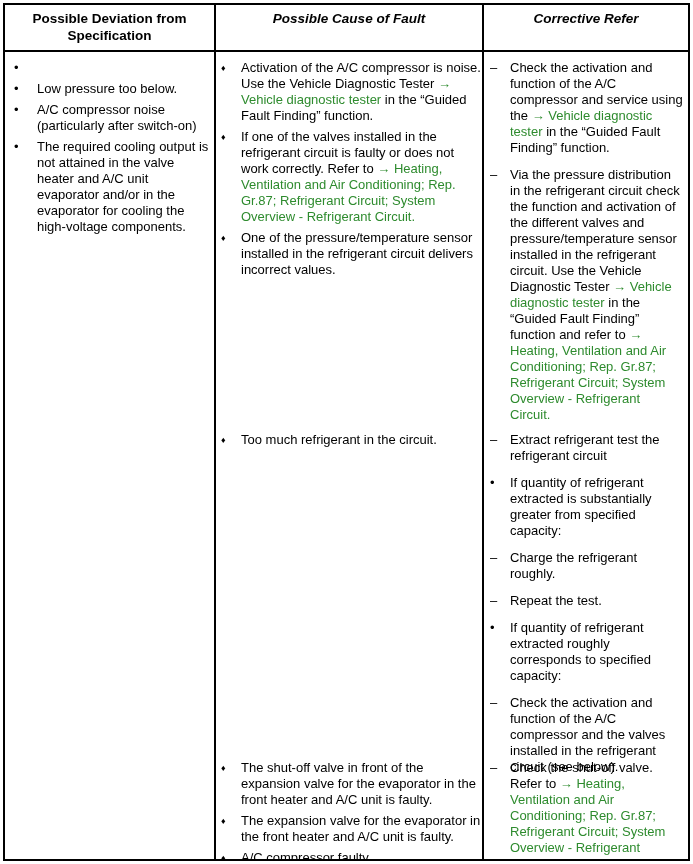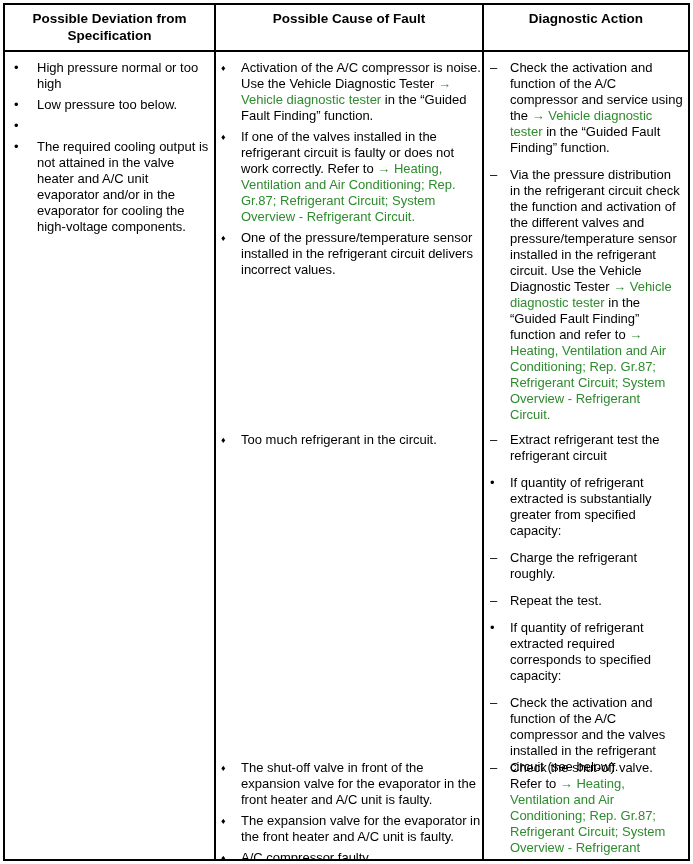--- a/index.html
+++ b/index.html
@@ -16,21 +16,21 @@
     display:flex; flex-direction:column;
   }
   .thead {
     display:grid; grid-template-columns:209px 268px 1fr;
     border-bottom:2px solid var(--ink);
   }
   .th {
     font-weight:bold; font-size:13.5px; line-height:17px;
     text-align:center; padding:5px 6px 6px 6px;
   }
-  .th + .th { border-left:2px solid var(--ink); }
+  .th + .th { border-left:2px solid var(--ink);font-style:italic; }
   .tbody {
     flex:1; display:grid;
     grid-template-rows:minmax(372px,auto) minmax(328px,auto) 1fr;
     overflow:hidden;
   }
   .trow { display:grid; grid-template-columns:209px 268px 1fr; }
   .td { padding:8px 6px 0 6px; font-size:13px; line-height:16px; }
   .td + .td { border-left:2px solid var(--ink); }
   .td.c1 { padding-left:9px; padding-right:5px; }
   .td.c2 { padding-left:5px; padding-right:1px; }
@@ -47,35 +47,35 @@
   .lnk { color:var(--green); }
 </style>
 </head>
 <body>
 
 <div class="page">
   <div class="table">
     <div class="thead">
       <div class="th">Possible Deviation from Specification</div>
       <div class="th">Possible Cause of Fault</div>
-      <div class="th">Diagnostic Action</div>
+      <div class="th">Corrective Refer</div>
     </div>
     <div class="tbody">
       <div class="trow">
         <div class="td c1">
             <div class="item">
               <span class="marker disc">•</span>
-              <span class="txt"><span>High pressure normal or too high</span></span>
             </div>
             <div class="item">
               <span class="marker disc">•</span>
               <span class="txt"><span>Low pressure too below.</span></span>
             </div>
             <div class="item">
               <span class="marker disc">•</span>
+              <span class="txt"><span>A/C compressor noise (particularly after switch-on)</span></span>
             </div>
             <div class="item">
               <span class="marker disc">•</span>
               <span class="txt"><span>The required cooling output is not attained in the valve heater and A/C unit evaporator and/or in the evaporator for cooling the high-voltage components.</span></span>
             </div>
           </div>
         <div class="td c2">
             <div class="item">
               <span class="marker diamond">♦</span>
               <span class="txt"><span>Activation of the A/C compressor is noise. Use the Vehicle Diagnostic Tester </span><span class="lnk">→ Vehicle diagnostic tester</span><span> in the “Guided Fault Finding” function.</span></span>
@@ -120,21 +120,21 @@
             <div class="item">
               <span class="marker dash">–</span>
               <span class="txt"><span>Charge the refrigerant roughly.</span></span>
             </div>
             <div class="item">
               <span class="marker dash">–</span>
               <span class="txt"><span>Repeat the test.</span></span>
             </div>
             <div class="item">
               <span class="marker disc">•</span>
-              <span class="txt"><span>If quantity of refrigerant extracted required corresponds to specified capacity:</span></span>
+              <span class="txt"><span>If quantity of refrigerant extracted roughly corresponds to specified capacity:</span></span>
             </div>
             <div class="item">
               <span class="marker dash">–</span>
               <span class="txt"><span>Check the activation and function of the A/C compressor and the valves installed in the refrigerant circuit (see below).</span></span>
             </div>
           </div>
       </div>
       <div class="trow">
         <div class="td c1"></div>
         <div class="td c2">

